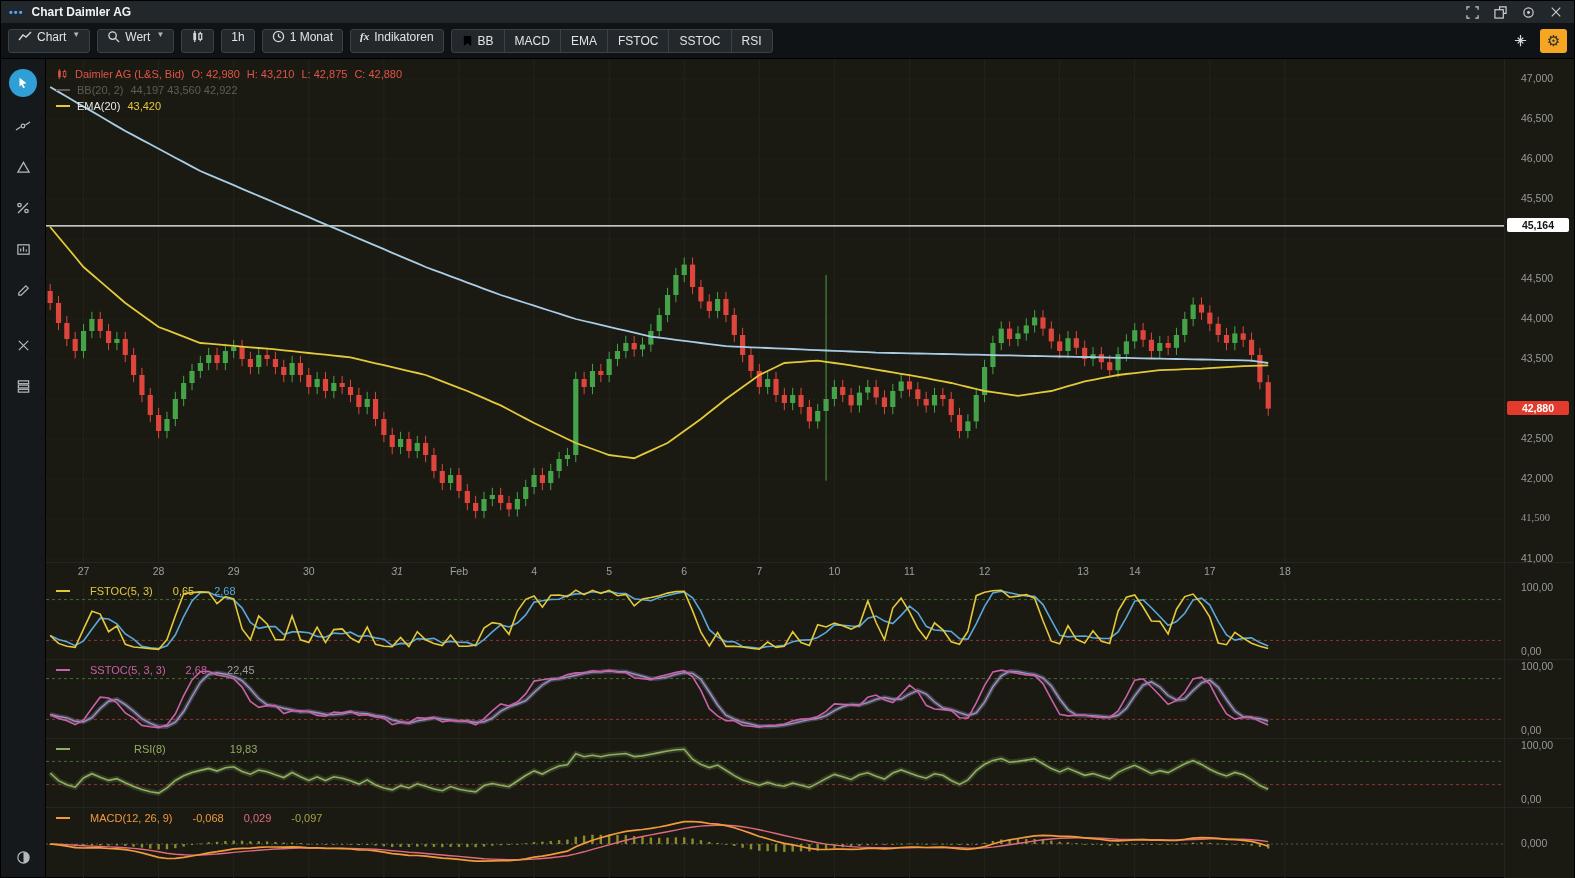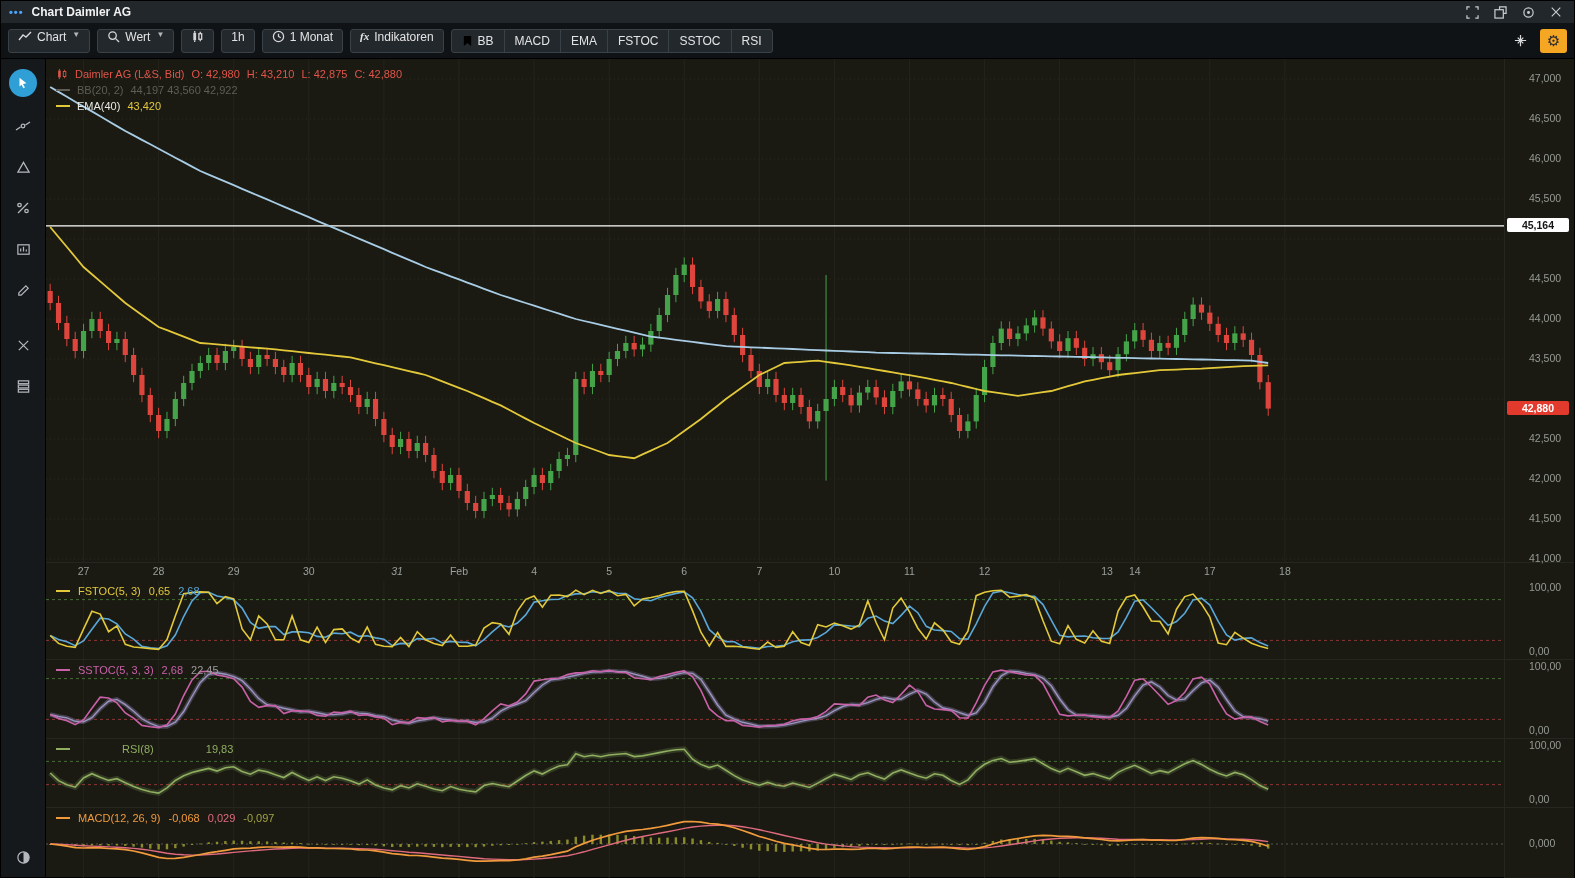--- a/index.html
+++ b/index.html
@@ -34,33 +34,33 @@
   .side-icon svg{stroke:currentColor;fill:none;stroke-width:1.3;}
   .side-icon.active{background:#2f9fd6;border-radius:50%;width:28px;height:28px;color:#fff;}
   .side-flex{flex:1;}
 
   
   .chart-stack{flex:1;display:flex;flex-direction:column;background:#1a1a13;min-width:0;position:relative;}
   .pane{position:relative;display:flex;}
   .pane + .pane{border-top:1px solid #262620;}
   .pane svg{display:block;}
   .axis{width:70px;flex:0 0 70px;position:relative;border-left:1px solid #262620;background:#1a1a13;box-sizing:border-box;}
-  .axis-label{position:absolute;left:24px;font-size:10.5px;color:#969b93;white-space:nowrap;}
+  .axis-label{position:absolute;left:16px;font-size:10.5px;color:#969b93;white-space:nowrap;}
   .chip{position:absolute;left:2px;width:62px;text-align:center;font-size:10.5px;font-weight:bold;border-radius:2px;padding:1px 0;}
   .chip-white{background:#ffffff;color:#141414;}
   .chip-red{background:#e23b2e;color:#ffffff;}
   .xaxis{height:18px;flex:0 0 18px;display:flex;border-top:1px solid #262620;}
   .xaxis-inner{width:1460px;position:relative;}
   .xaxis-stub{width:70px;border-left:1px solid #262620;box-sizing:border-box;}
   .xlabel{position:absolute;top:2px;font-size:10.5px;color:#9aa09a;transform:translateX(-50%);}
 
   
   .legend{position:absolute;top:7px;left:10px;z-index:6;}
   .lrow{display:flex;align-items:center;gap:7px;height:16px;font-size:11px;white-space:nowrap;}
-  .pane-legend{position:absolute;top:4px;left:10px;z-index:6;display:flex;align-items:center;gap:8px;font-size:11px;white-space:nowrap;}
+  .pane-legend{position:absolute;top:4px;left:10px;z-index:6;display:flex;align-items:center;gap:20px;font-size:11px;white-space:nowrap;}
   .swatch{width:14px;height:2px;display:inline-block;}
   .t-red{color:#e05549;}
   .t-dim{color:#5e5e56;}
   .t-white{color:#e8e8e4;}
   .t-yellow{color:#e3c93a;}
   .t-blue{color:#a8cce4;}
   .t-lblue{color:#5aa7d8;}
   .t-magenta{color:#c961a8;}
   .t-gray{color:#9b9b9b;}
   .t-green{color:#8fae5f;padding-left:44px;}
@@ -576,21 +576,21 @@
         <div class="axis" id="axis-main">
             <div class="axis-label" style="top: 13px;">47,000</div>
             <div class="axis-label" style="top: 53px;">46,500</div>
             <div class="axis-label" style="top: 93px;">46,000</div>
             <div class="axis-label" style="top: 133px;">45,500</div>
             <div class="axis-label" style="top: 213px;">44,500</div>
             <div class="axis-label" style="top: 253px;">44,000</div>
             <div class="axis-label" style="top: 293px;">43,500</div>
             <div class="axis-label" style="top: 373px;">42,500</div>
             <div class="axis-label" style="top: 413px;">42,000</div>
-            <div class="axis-label" style="top: 453px;">41,500</div>
+            <div class="axis-label" style="top: 453px; font-family: Liberation Serif, serif;">41,500</div>
             <div class="axis-label" style="top: 493px;">41,000</div>
             <div class="chip chip-white" style="top: 158.88px;">45,164</div>
             <div class="chip chip-red" style="top: 341.6px;">42,880</div>
           </div>
         <div class="legend">
           <div class="lrow">
             <svg width="12" height="12" viewBox="0 0 14 14">
                 <path d="M4 1v2M4 11v2M10 2v2M10 10v2" stroke="#e05549" fill="none"></path>
                 <rect x="2.5" y="3" width="3" height="8" fill="#e05549"></rect>
                 <rect x="8.5" y="4" width="3" height="6" fill="none" stroke="#e05549"></rect>
@@ -601,42 +601,42 @@
             <span class="t-red"><span>L:</span> <span>42,875</span></span>
             <span class="t-red"><span>C:</span> <span>42,880</span></span>
           </div>
           <div class="lrow">
             <span class="swatch" style="background:#5e5e56;"></span>
             <span class="t-dim">BB(20, 2)</span>
             <span class="t-dim">44,197   43,560   42,922</span>
           </div>
           <div class="lrow">
             <span class="swatch" style="background:#e3c93a;"></span>
-            <span class="t-white">EMA(40)</span>
+            <span class="t-white">EMA(20)</span>
             <span class="t-yellow">43,420</span>
           </div>
         </div>
       </div>
 
       <div class="xaxis">
         <div class="xaxis-inner" id="xaxis-inner">
             <span class="xlabel" style="left: 37.5429px;">27</span>
             <span class="xlabel" style="left: 112.629px;">28</span>
             <span class="xlabel" style="left: 187.714px;">29</span>
             <span class="xlabel" style="left: 262.8px;">30</span>
             <span class="xlabel" style="left: 351px; font-style: italic;">31</span>
             <span class="xlabel" style="left: 412.971px;">Feb</span>
             <span class="xlabel" style="left: 488.057px;">4</span>
             <span class="xlabel" style="left: 563.143px;">5</span>
             <span class="xlabel" style="left: 638.229px;">6</span>
             <span class="xlabel" style="left: 713.314px;">7</span>
             <span class="xlabel" style="left: 788.4px; text-align: center;">10</span>
             <span class="xlabel" style="left: 863.486px;">11</span>
             <span class="xlabel" style="left: 938.571px;">12</span>
-            <span class="xlabel" style="left: 1061px;">13</span>
+            <span class="xlabel" style="left: 1037px;">13</span>
             <span class="xlabel" style="left: 1088.74px;">14</span>
             <span class="xlabel" style="left: 1163.83px;">17</span>
             <span class="xlabel" style="left: 1238.91px;">18</span>
           </div>
         <div class="xaxis-stub"></div>
       </div>
 
       <div class="pane" style="height:78px;">
         <svg id="svg-fstoc" width="1460" height="78">
             <line x1="37.542857142857144" x2="37.542857142857144" y1="0" y2="78" class="grid-v"></line>

